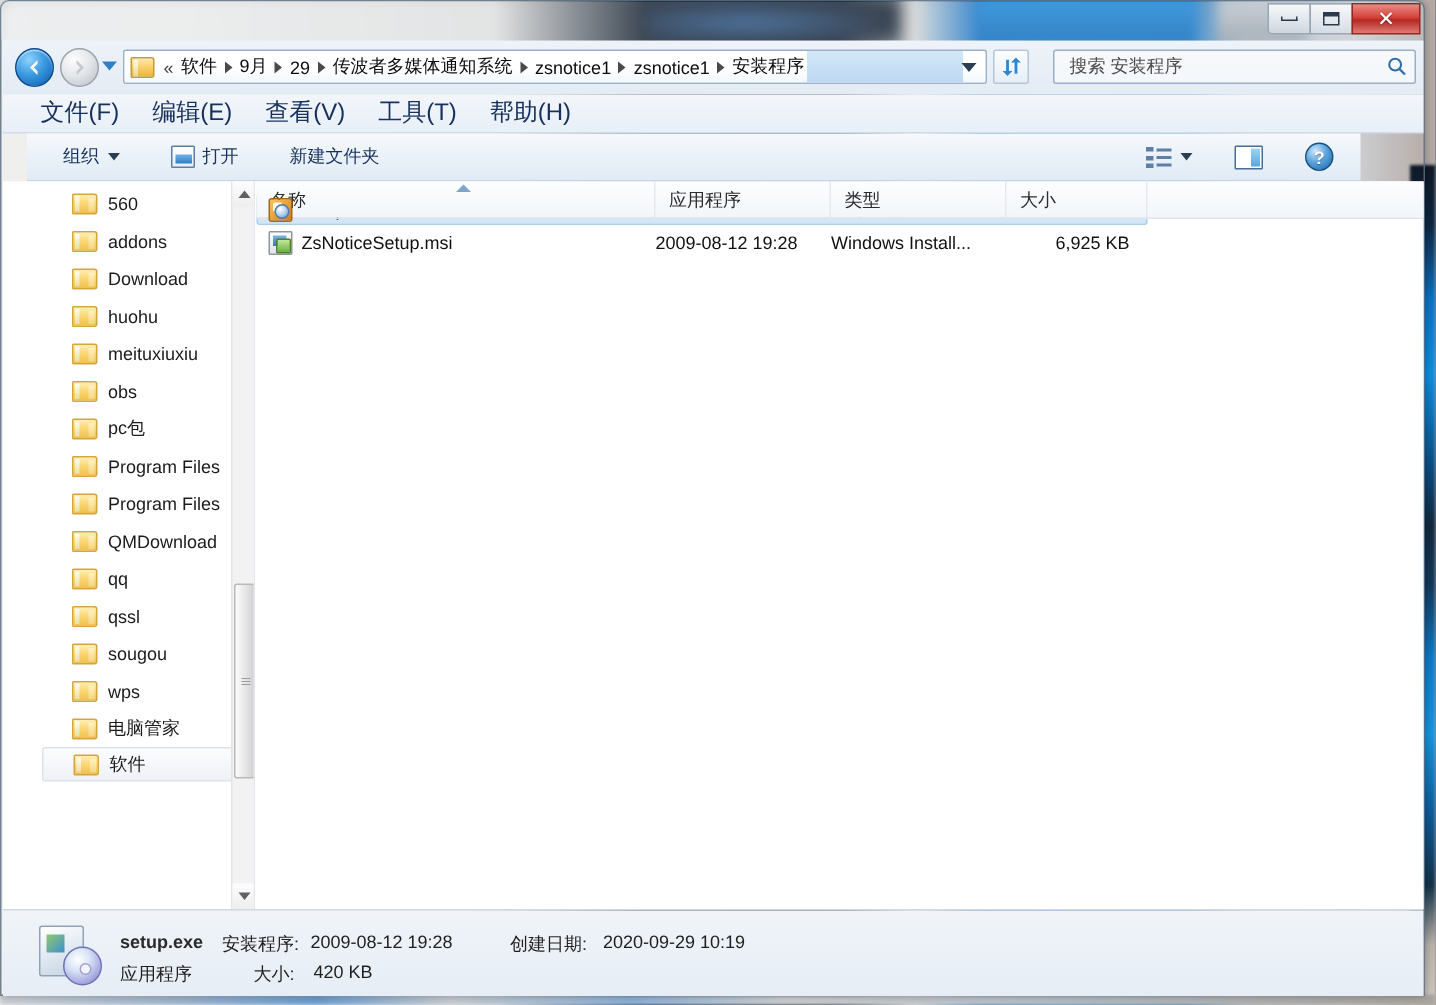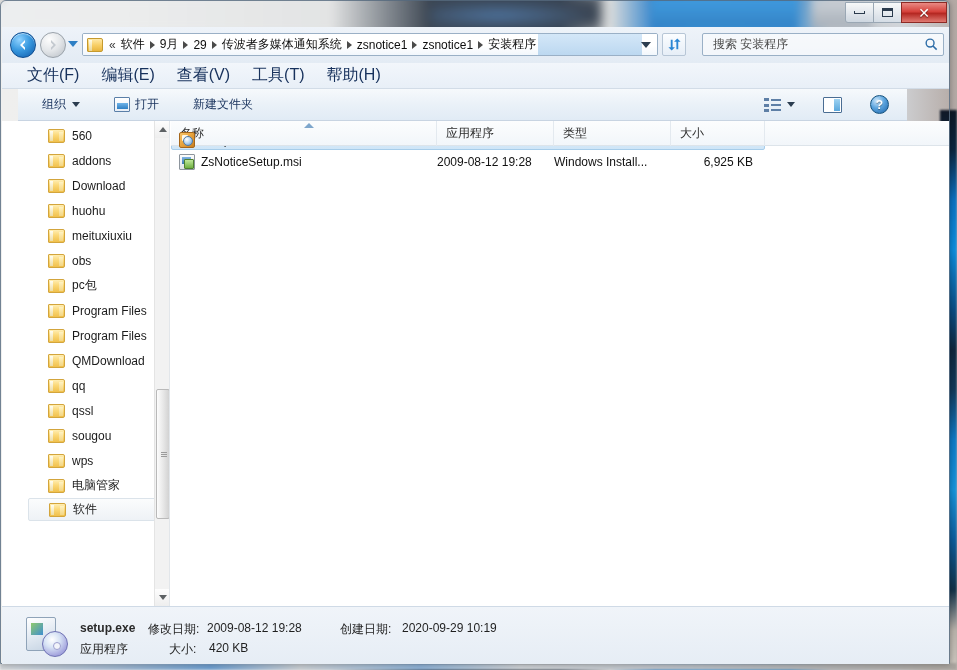--- a/index.html
+++ b/index.html
@@ -642,21 +642,21 @@
         </div>
     </div>
   </div>
 
   <div id="statusbar">
     <div id="statusicon">
       <span class="sibox"></span>
       <span class="sicd"></span>
     </div>
     <div class="srow" id="s-name">setup.exe</div>
-    <div class="srow" id="s-mod-label">修改日期:</div>
+    <div class="srow" id="s-mod-label">安装程序:</div>
     <div class="srow" id="s-mod-val">2009-08-12 19:28</div>
     <div class="srow" id="s-created-label">创建日期:</div>
     <div class="srow" id="s-created-val">2020-09-29 10:19</div>
     <div class="srow" id="s-type">应用程序</div>
     <div class="srow" id="s-size-label">大小:</div>
     <div class="srow" id="s-size-val">420 KB</div>
   </div>
 </div>
 
 </body></html>

